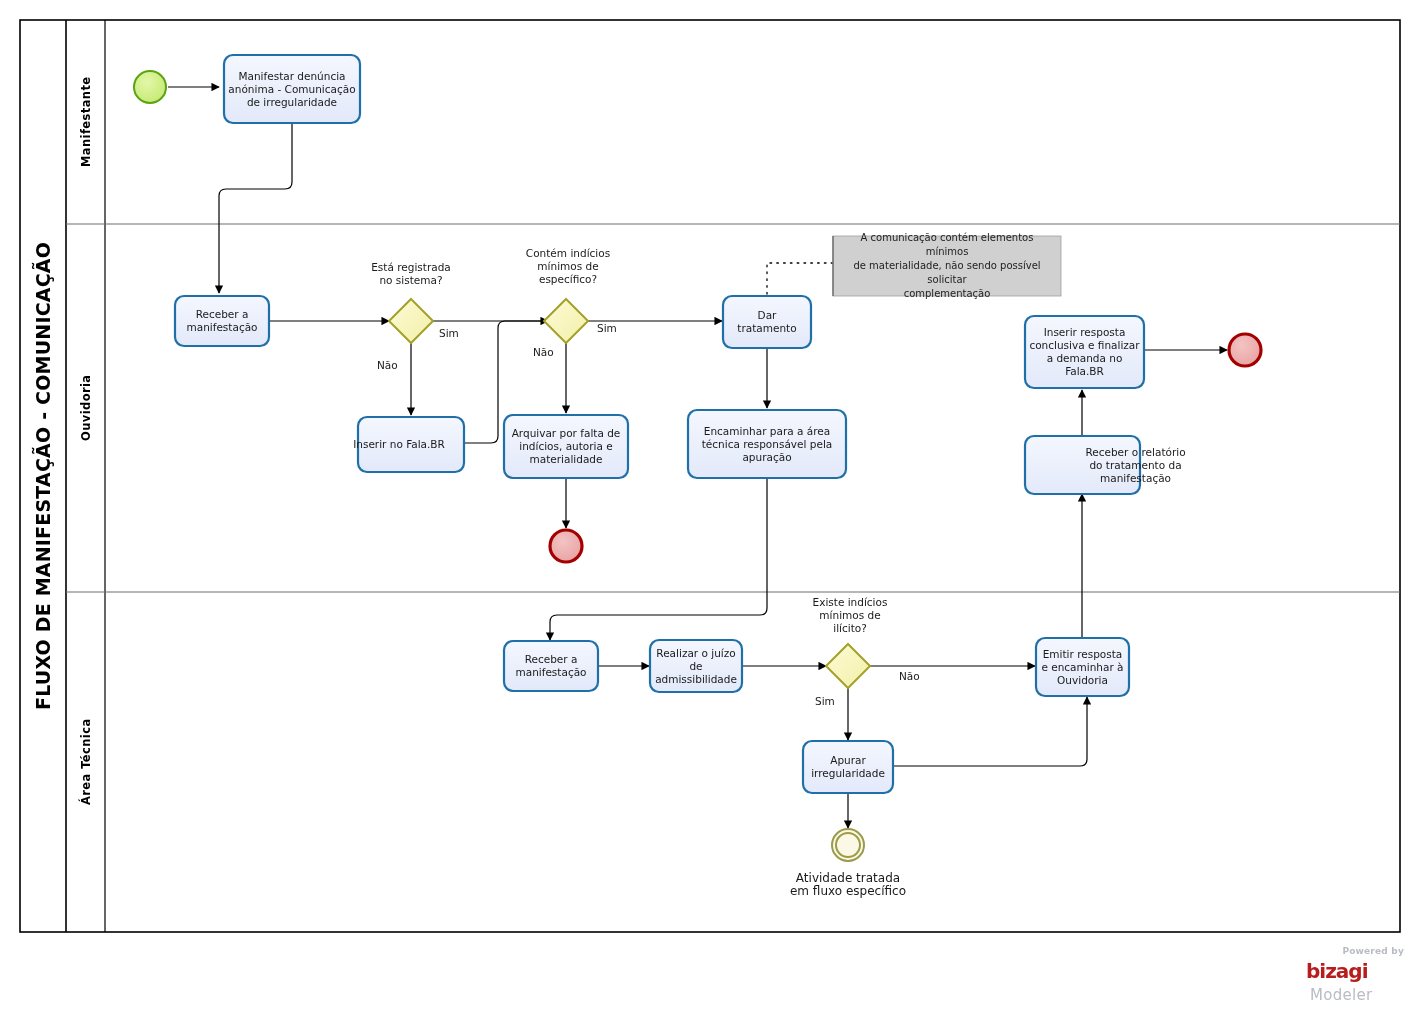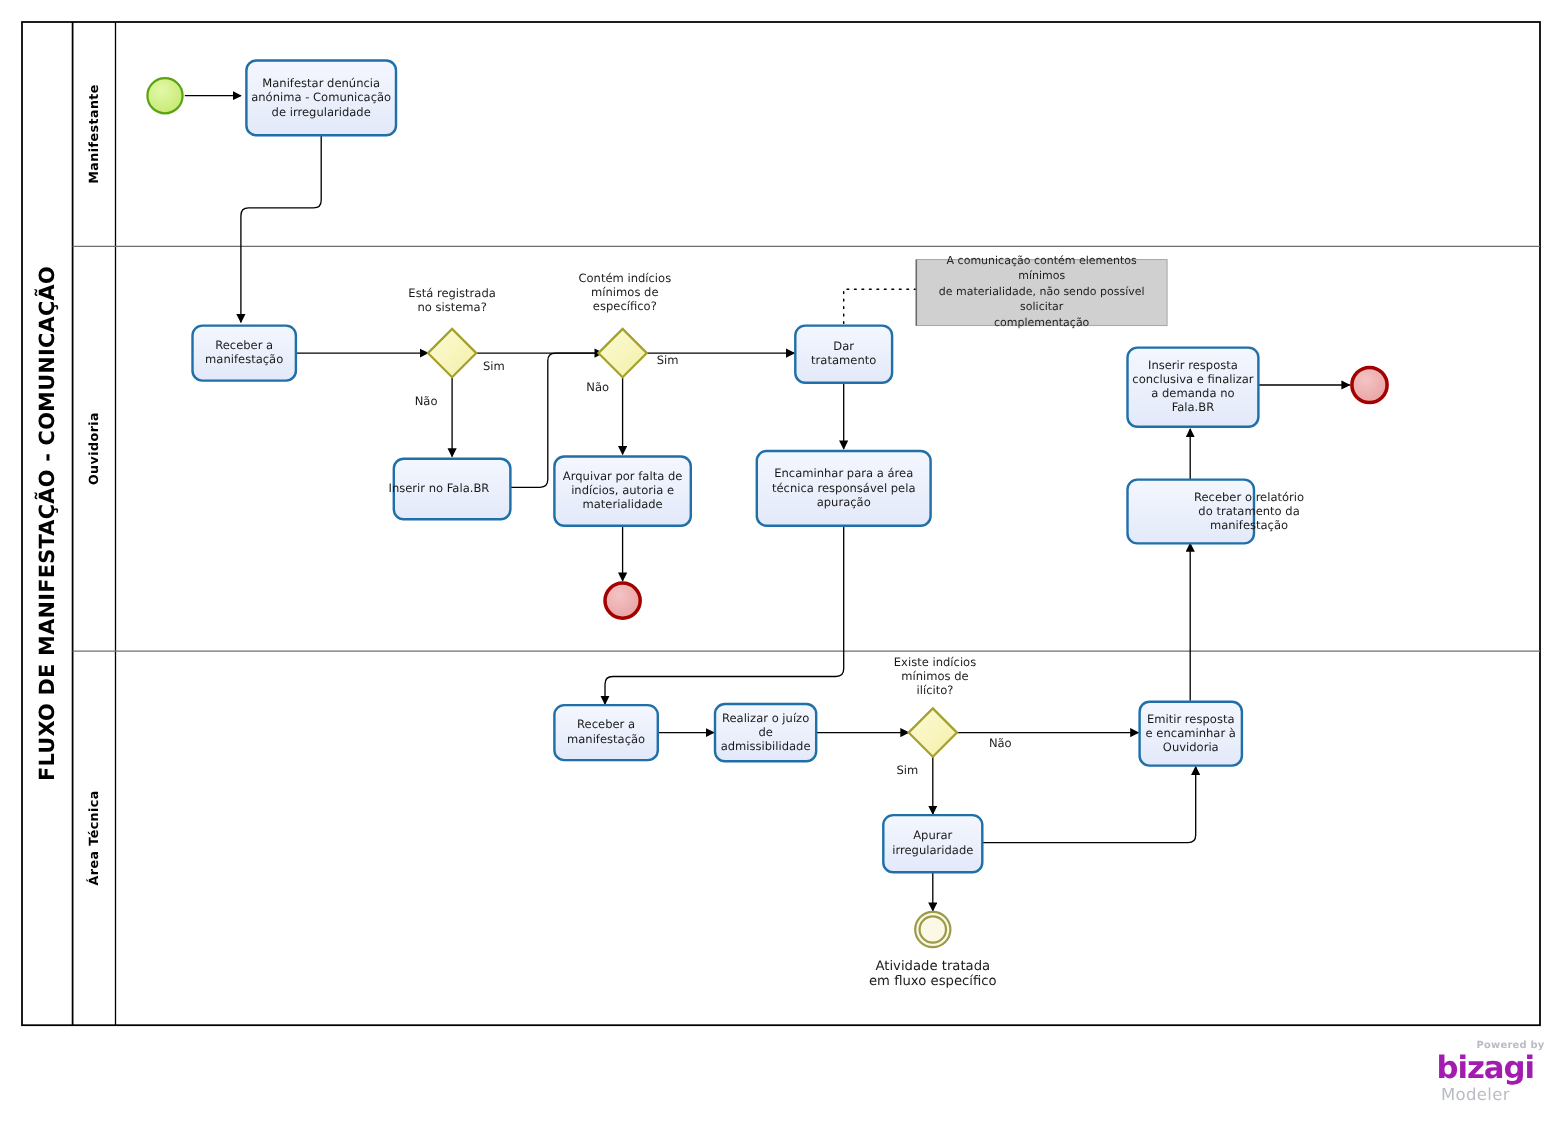--- a/index.html
+++ b/index.html
@@ -49,21 +49,21 @@
     position:absolute;text-align:center;font-size:10px;line-height:14px;color:#222;
     display:flex;align-items:center;justify-content:center;padding:3px 8px;box-sizing:border-box;
   }
   .ev-label{
     position:absolute;text-align:center;font-size:12px;line-height:13px;color:#1a1a1a;white-space:nowrap;
   }
 
   
   #bizagi{position:absolute;left:1298px;top:946px;width:108px;height:58px;}
   #bizagi .pw{position:absolute;right:2px;top:0px;font-size:9px;color:#b9bcc4;letter-spacing:.2px;font-weight:bold;}
-  #bizagi .bz{position:absolute;left:8px;top:11px;font-size:28px;color:#a21caf;font-weight:bold;
+  #bizagi .bz{position:absolute;left:8px;top:11px;font-size:20px;color:#b91c1c;font-weight:bold;
                letter-spacing:-1px;line-height:28px;}
   #bizagi .md{position:absolute;left:12px;top:40px;font-size:15px;color:#b9bcc4;letter-spacing:.3px;}
 </style>
 </head>
 <body>
 
 <div id="stage">
 
   <svg id="diagram" viewBox="0 0 1418 1025" xmlns="http://www.w3.org/2000/svg">
     <defs>

